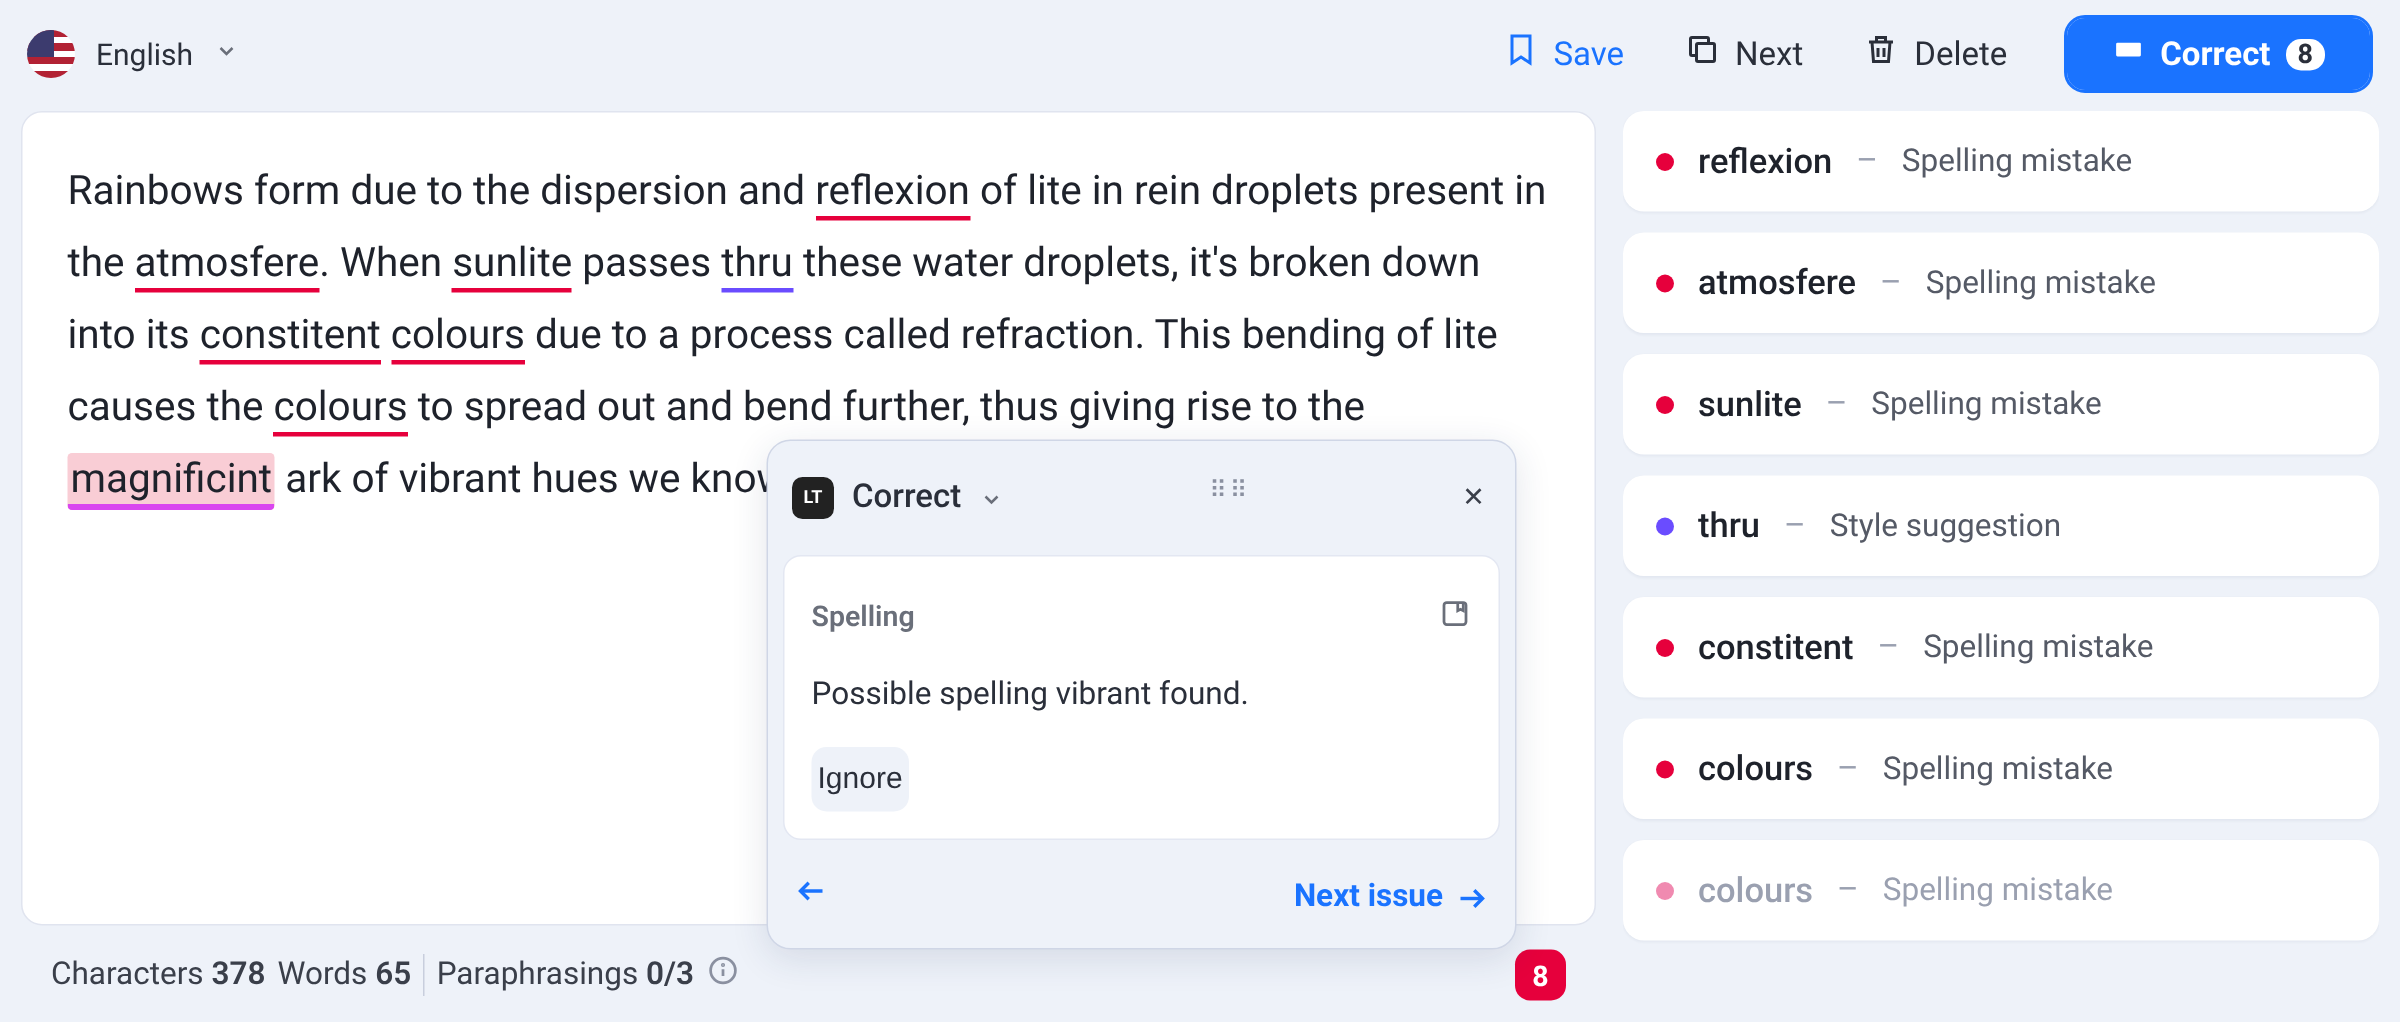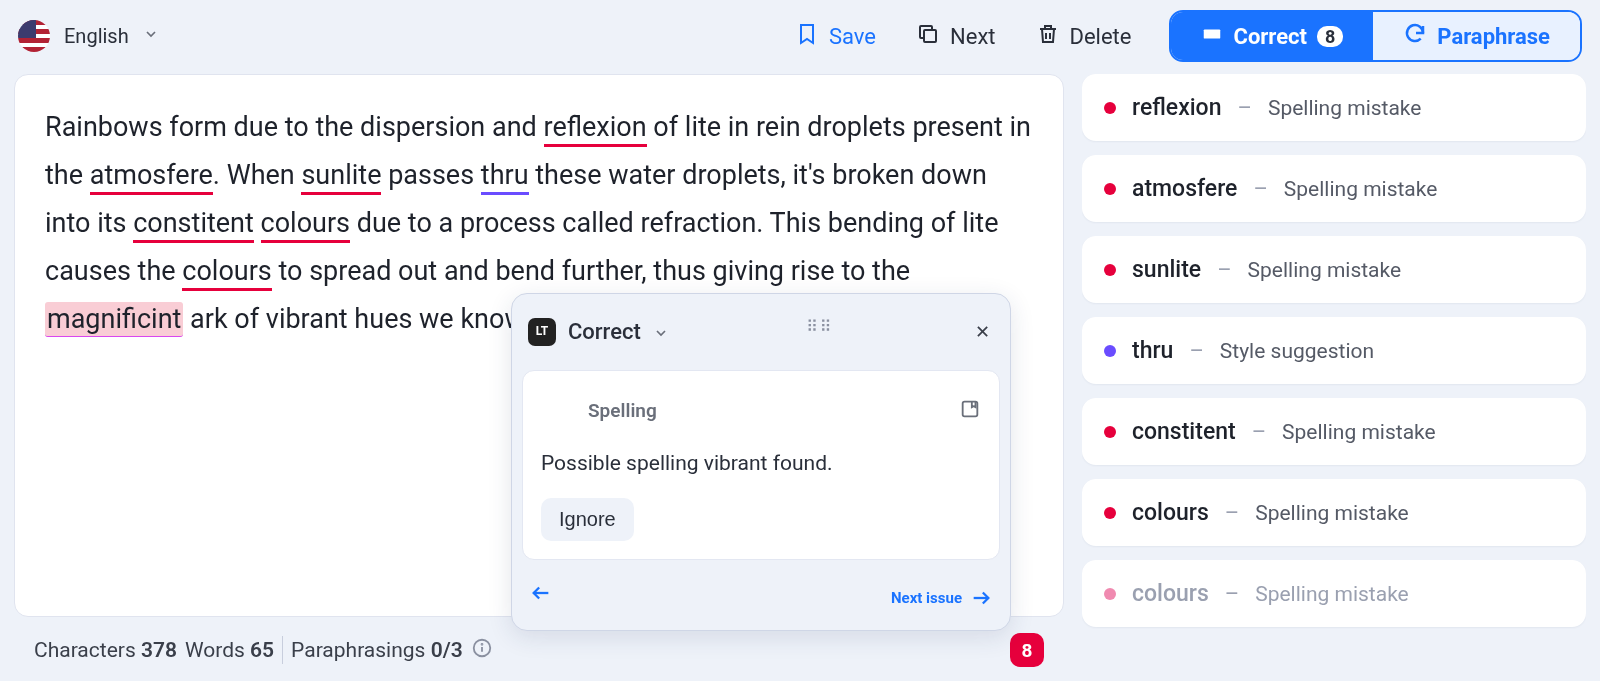--- a/index.html
+++ b/index.html
@@ -48,60 +48,60 @@
   }
   .body { display:flex; flex:1; gap:18px; padding: 0 14px 0 14px; min-height:0; }
   .editor-wrap { flex:1; display:flex; flex-direction:column; min-width:0; }
   .editor {
     background:#fff; border:1px solid #e0e4ef; border-radius:14px;
     padding: 28px 30px; font-size:27px; line-height:1.78; color:#1e222b;
     position:relative; flex:1;
   }
   .ul-red { border-bottom: 3px solid #e6003c; padding-bottom:1px; }
   .ul-purple { border-bottom: 3px solid #6a4cff; padding-bottom:1px; }
-  .hl-word { background:#f9cdd5; border-bottom:1px solid #d946ef; padding:1px 2px; border-radius:3px; }
+  .hl-word { background:#f9cdd5; border-bottom:4px solid #d946ef; padding:1px 2px; border-radius:3px; }
   .popup {
     position:absolute; left:496px; top:218px; width:500px;
     background:#eef2f9; border:1px solid #cfd6e6; border-radius:16px;
     box-shadow: 0 6px 24px rgba(30,50,90,0.12);
   }
   .popup-head {
     display:flex; align-items:center; padding:14px 16px 10px; gap:12px;
   }
   .lt-logo {
     width:28px; height:28px; border-radius:7px; background:#222;
     color:#fff; font-size:12px; font-weight:700; display:flex; align-items:center; justify-content:center;
   }
   .popup-title { font-size:22px; color:#2a2f3a; font-weight:500; }
   .drag-dots { flex:1; text-align:center; color:#8a90a0; letter-spacing:2px; font-size:16px; margin-top:-10px; }
   .popup-close { color:#3a3f4a; cursor:pointer; font-size:18px; padding:4px; }
   .popup-card {
     background:#fff; margin: 4px 10px 10px; border-radius:12px;
     padding:16px 18px 18px; border:1px solid #e3e7f2;
   }
   .popup-card-head { display:flex; justify-content:space-between; align-items:center; margin-bottom:10px; }
-  .popup-cat { color:#6a6f7a; font-size:19px; font-weight:600;margin-left:47px; }
+  .popup-cat { color:#6a6f7a; font-size:19px; font-weight:600; }
   .dict-icon { color:#6a6f7a; }
   .popup-msg { font-size:21px; color:#2a2f3a; margin-bottom:16px; }
   .popup-actions { display:flex; gap:14px; }
   .btn-primary {
     background:#1a73ff; color:#fff; border:none; border-radius:10px;
     padding:10px 18px; font-size:20px; cursor:pointer;
   }
   .btn-primary b { font-weight:800; }
   .btn-ghost {
     background:#eef2f9; color:#2a2f3a; border:none; border-radius:10px;
-    padding:10px 18px; font-size:20px; cursor:pointer;
+    padding:10px 4px; font-size:20px; cursor:pointer;
   }
   .popup-foot {
     display:flex; justify-content:space-between; align-items:center;
     padding:10px 18px 14px;
   }
   .nav-arrow { color:#1a73ff; cursor:pointer; font-size:20px; }
-  .next-issue { color:#1a73ff; font-size:15px; font-weight:700; display:flex; align-items:center; gap:8px; cursor:pointer; }
+  .next-issue { color:#1a73ff; font-size:21px; font-weight:700; display:flex; align-items:center; gap:8px; cursor:pointer; }
   .sidebar {
     width: 504px; display:flex; flex-direction:column; gap:14px;
     overflow:hidden;
   }
   .issue {
     background:#fff; border-radius:14px; padding:20px 22px;
     display:flex; align-items:center; gap:16px;
     box-shadow: 0 1px 2px rgba(30,50,90,0.06);
     cursor:pointer;
   }
@@ -170,29 +170,20 @@
     </div>
     <div class="right-tabs">
       <div class="tab active">
         <span>
           <svg width="22" height="22" viewBox="0 0 24 24" fill="#fff">
               <rect x="3" y="7" width="18" height="10" rx="1"></rect>
             </svg>
         </span>
         <span>Correct</span>
         <span class="badge-count">8</span>
-      </div>
-      <div class="tab inactive">
-        <span>
-          <svg width="24" height="24" viewBox="0 0 24 24" fill="none" stroke="#1a73ff" stroke-width="2.5">
-              <path d="M20 11a8 8 0 1 0-2.3 5.6"></path>
-              <polyline points="20 4 20 11 13 11"></polyline>
-            </svg>
-        </span>
-        <span>Paraphrase</span>
       </div>
     </div>
   </div>
 
   <div class="body">
     <div class="editor-wrap">
       <div class="editor">
         <span>Rainbows form due to the dispersion and </span><span class="ul-red">reflexion</span><span> of lite in rein droplets present in the </span><span class="ul-red">atmosfere</span><span>. When </span><span class="ul-red">sunlite</span><span> passes </span><span class="ul-purple">thru</span><span> these water droplets, it's broken down into its </span><span class="ul-red">constitent</span><span> </span><span class="ul-red">colours</span><span> due to a process called refraction. This bending of lite causes the </span><span class="ul-red">colours</span><span> to spread out and bend further, thus giving rise to the </span><span class="hl-word">magnificint</span><span> ark of vibrant hues we know as a rainbow.</span>
 
         <div class="popup">

